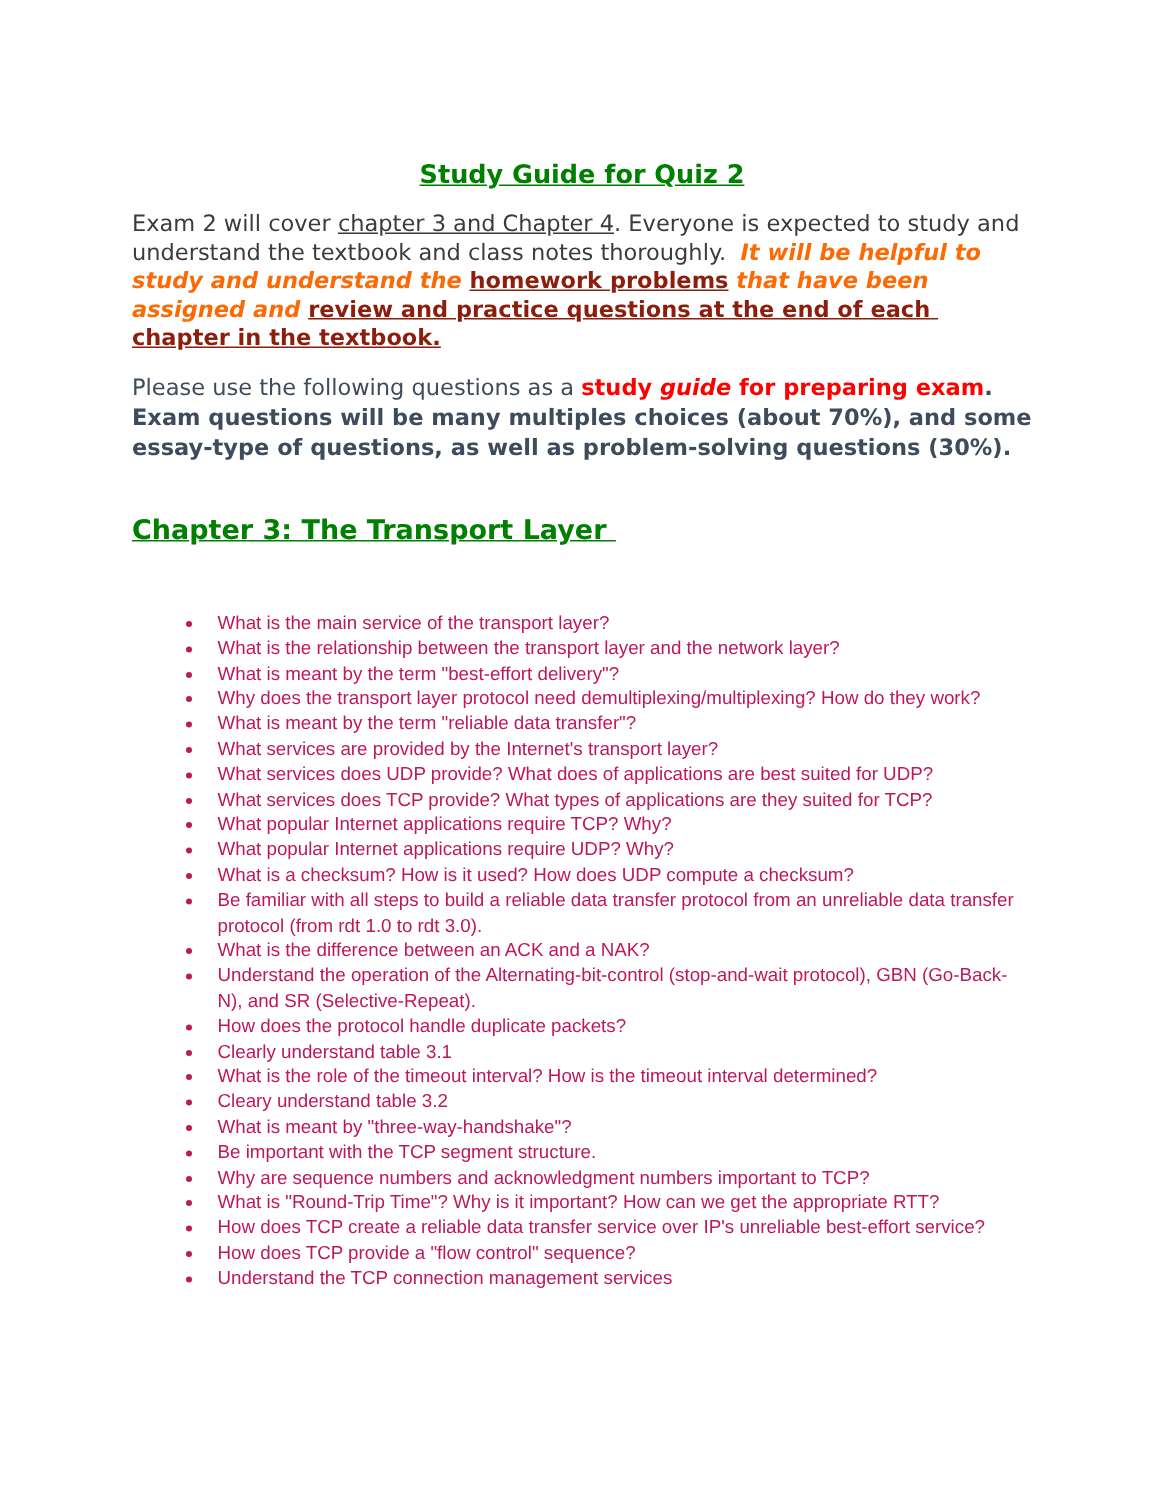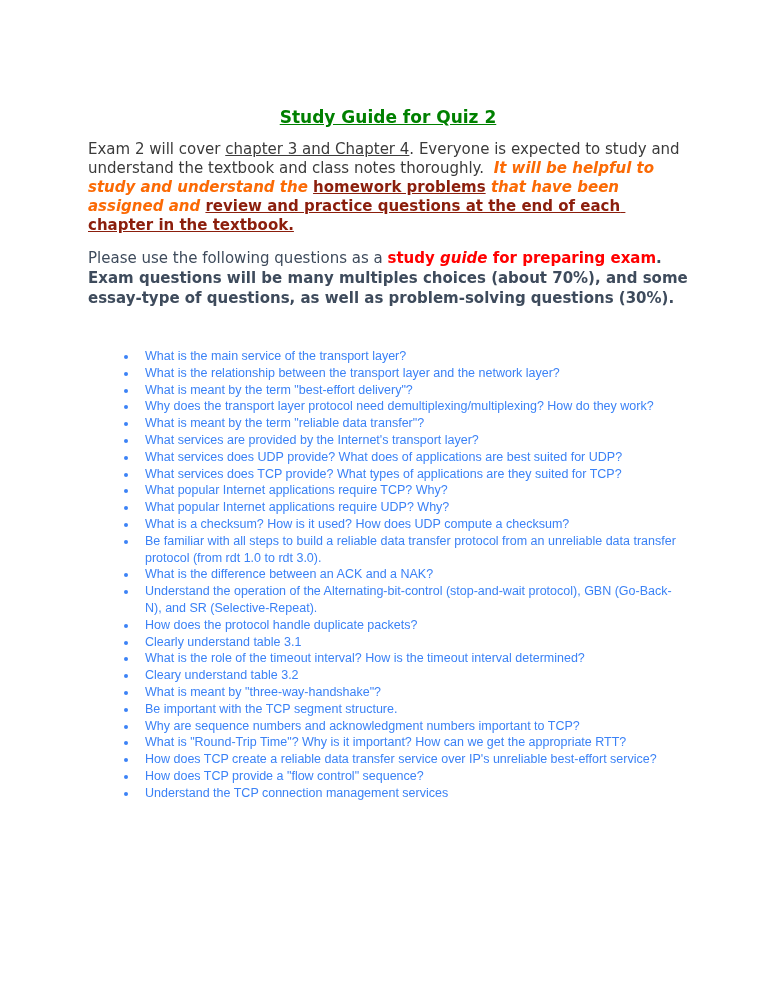--- a/index.html
+++ b/index.html
@@ -63,36 +63,37 @@
     color: #008000;
     text-decoration: underline;
     white-space: pre;
   }
   ul.questions {
     margin: 40px 0 0 0;
     padding: 0 0 0 50px;
     font-family: "Liberation Sans", sans-serif;
     font-size: 12.5px;
     line-height: 16.8px;
-    color: #3b82f6;
+    color: #be185d;
     list-style-type: disc;
   }
   ul.questions li { padding-left: 7px; margin: 0; }
 </style>
 </head>
 <body>
 
 <div class="page">
 
   <h1 class="doc-title">Study Guide for Quiz 2</h1>
 
   <p class="intro"><span>Exam 2 will cover </span><span class="u">chapter 3 and Chapter 4</span><span>. Everyone is expected to study and understand the textbook and class notes thoroughly.  </span><span class="orange">It will be helpful to study and understand the </span><span class="darkred">homework problems</span><span class="orange"> that have been assigned and </span><span class="darkred">review and practice questions at the end of each chapter in the textbook.</span></p>
 
   <p class="usage"><span>Please use the following questions as a </span><span class="red">study </span><span class="red-italic">guide</span><span class="red"> for preparing exam</span><span class="bold-slate">. </span><span class="bold-slate">Exam questions will be many multiples choices (about 70%), and some essay-type of questions, as well as problem-solving questions (30%).</span></p>
 
+  <h2 class="chapter-heading">Chapter 3: The Transport Layer </h2>
 
   <ul class="questions">
       <li>What is the main service of the transport layer?</li>
       <li>What is the relationship between the transport layer and the network layer?</li>
       <li>What is meant by the term "best-effort delivery"?</li>
       <li>Why does the transport layer protocol need demultiplexing/multiplexing? How do they work?</li>
       <li>What is meant by the term "reliable data transfer"?</li>
       <li>What services are provided by the Internet's transport layer?</li>
       <li>What services does UDP provide? What does of applications are best suited for UDP?</li>
       <li>What services does TCP provide? What types of applications are they suited for TCP?</li>

